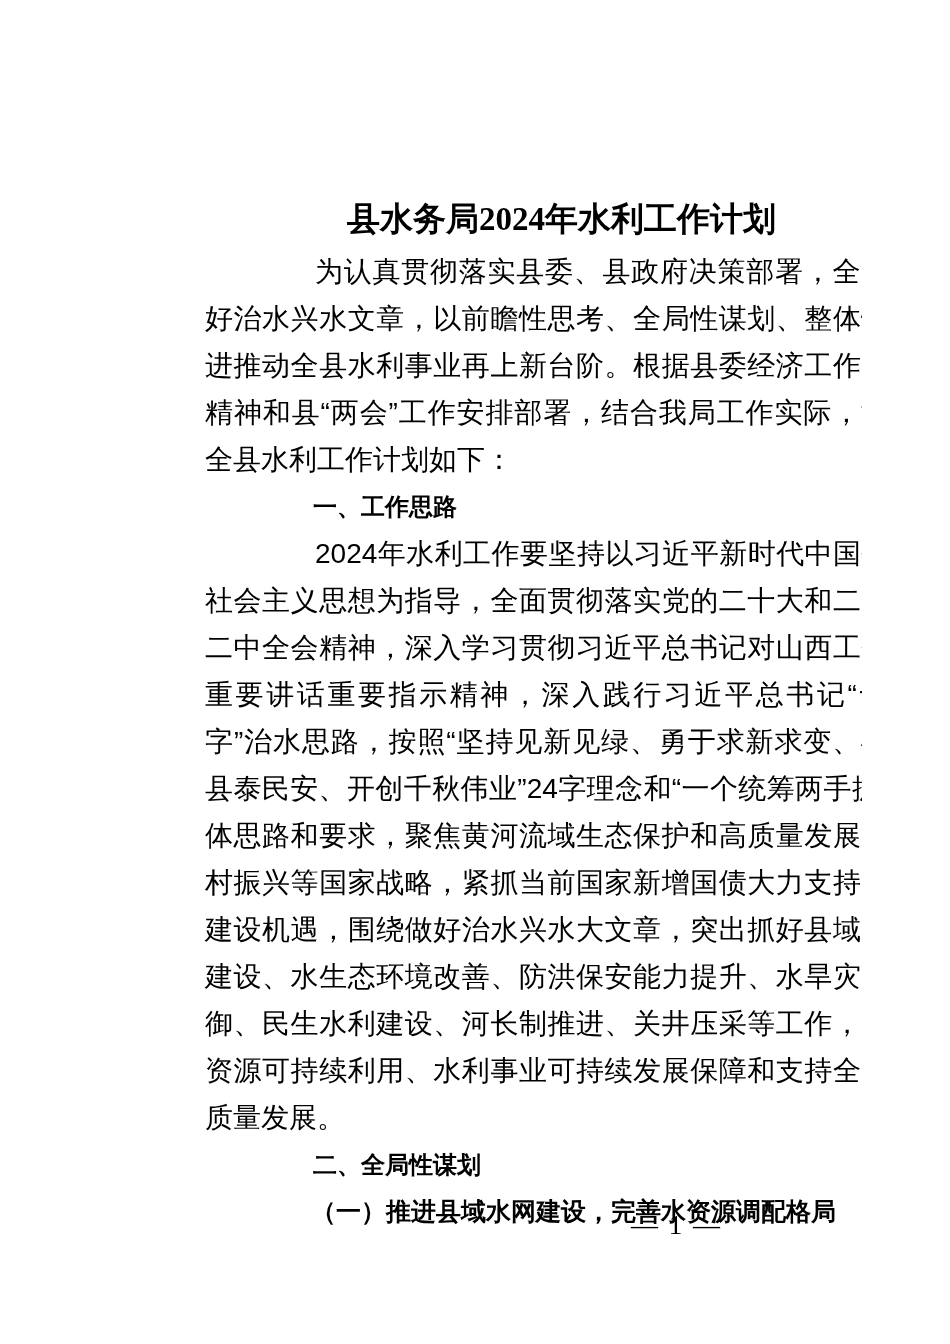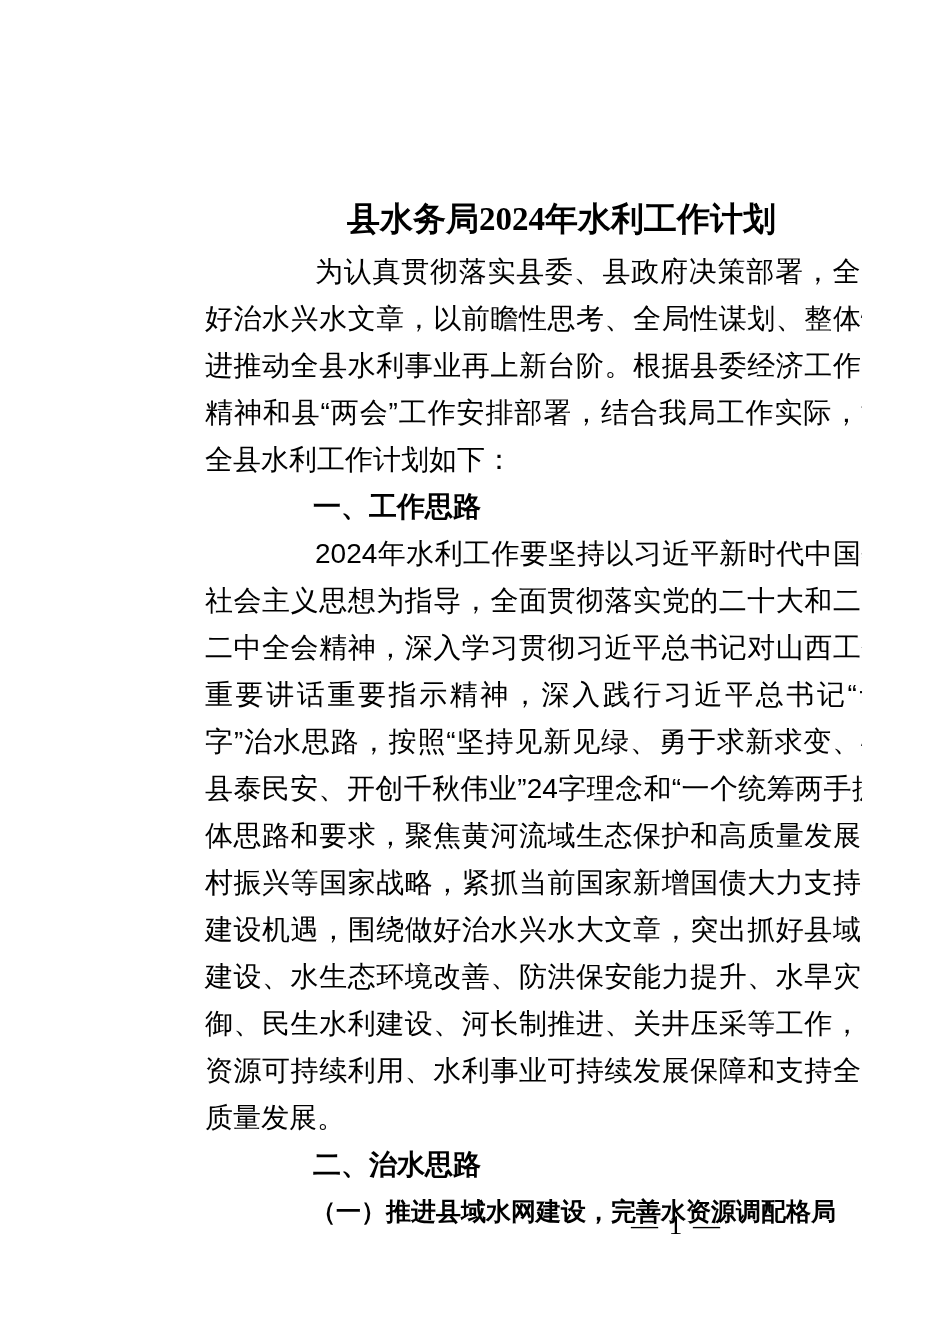--- a/index.html
+++ b/index.html
@@ -30,21 +30,21 @@
   }
   .body-text {
     font-size: 28px;
     line-height: 47px;
     text-align: justify;
     text-justify: inter-character;
     text-indent: 110px;
     font-family: Liberation Sans, sans-serif;
   }
   .heading-hei {
-    font-size: 28px;
+    font-size: 24px;
     font-weight: bold;
     line-height: 47px;
     text-indent: 108px;
     font-family: "Liberation Sans", "DejaVu Sans", sans-serif;
   }
   .heading-kai {
     font-size: 25px;
     font-weight: bold;
     line-height: 47px;
     text-indent: 106px;
@@ -67,19 +67,19 @@
 <div class="page">
   <div class="content">
     <h1 class="doc-title">县水务局2024年水利工作计划</h1>
 
     <p class="body-text">为认真贯彻落实县委、县政府决策部署，全力做好治水兴水文章，以前瞻性思考、全局性谋划、整体性推进推动全县水利事业再上新台阶。根据县委经济工作会议精神和县“两会”工作安排部署，结合我局工作实际，制定全县水利工作计划如下：</p>
 
     <h2 class="heading-hei">一、工作思路</h2>
 
     <p class="body-text">2024年水利工作要坚持以习近平新时代中国特色社会主义思想为指导，全面贯彻落实党的二十大和二十届二中全会精神，深入学习贯彻习近平总书记对山西工作的重要讲话重要指示精神，深入践行习近平总书记“十六字”治水思路，按照“坚持见新见绿、勇于求新求变、确保县泰民安、开创千秋伟业”24字理念和“一个统筹两手抓”总体思路和要求，聚焦黄河流域生态保护和高质量发展、乡村振兴等国家战略，紧抓当前国家新增国债大力支持水利建设机遇，围绕做好治水兴水大文章，突出抓好县域水网建设、水生态环境改善、防洪保安能力提升、水旱灾害防御、民生水利建设、河长制推进、关井压采等工作，以水资源可持续利用、水利事业可持续发展保障和支持全县高质量发展。</p>
 
-    <h2 class="heading-hei">二、治水思路</h2>
+    <h2 class="heading-hei">二、全局性谋划</h2>
 
     <h3 class="heading-kai">（一）推进县域水网建设，完善水资源调配格局</h3>
   </div>
 
   <div class="page-footer">— 1 —</div>
 </div>
 
 </body></html>

